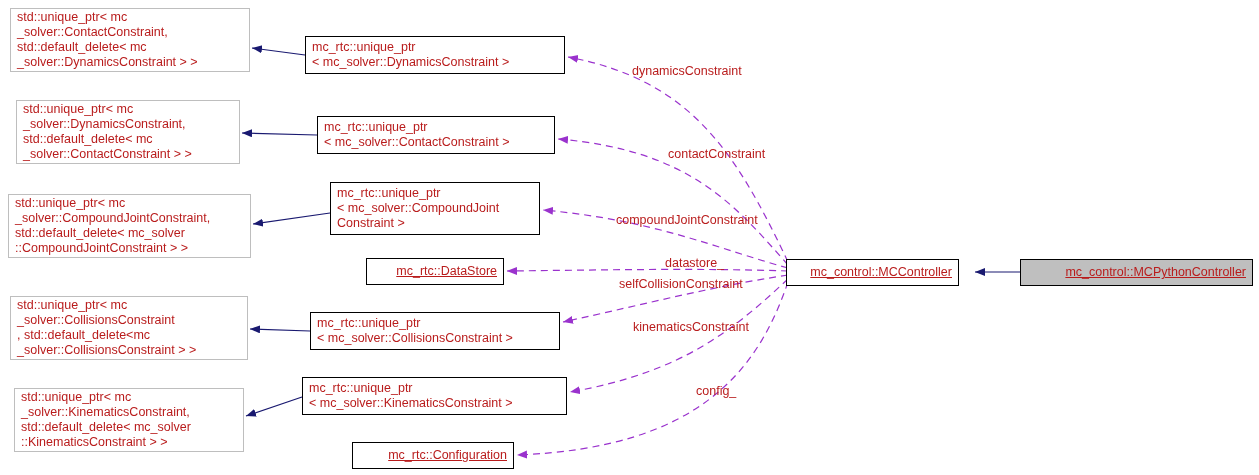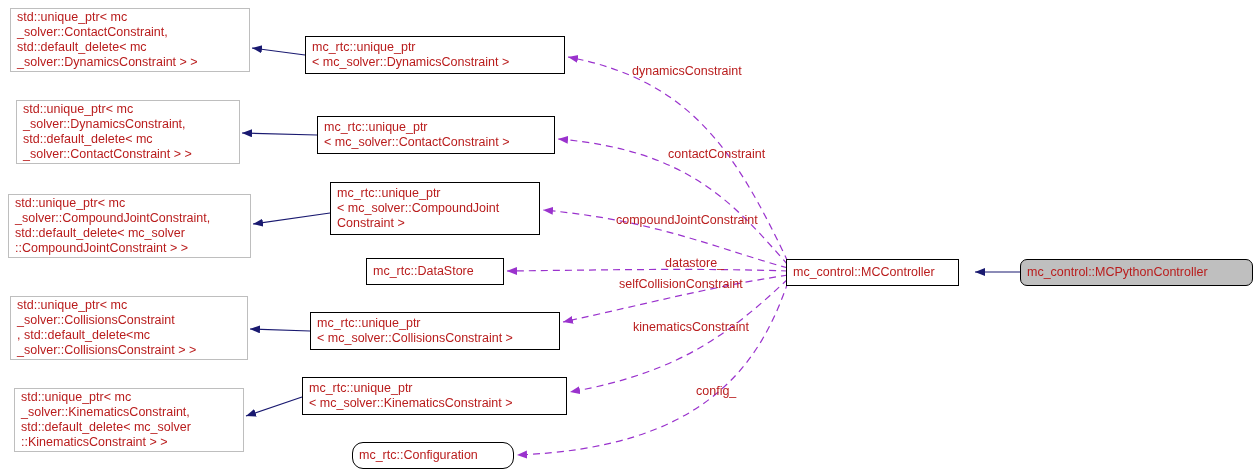--- a/index.html
+++ b/index.html
@@ -24,22 +24,22 @@
     flex-direction:column;
     justify-content:center;
     align-items:flex-start;
     padding:2px 6px;
     line-height:15px;
     white-space:nowrap;
     cursor:default;
   }
   .node.external{border-color:#bebebe;}
   .node.link{cursor:pointer;}
-  .node.selected{background:#bfbfbf;border-color:#000;border-radius:7px;}
-  .node.center-text{align-items:flex-start;text-align:center;}
+  .node.selected{background:#bfbfbf;border-color:#000;}
+  .node.center-text{align-items:flex-end;text-align:center;text-decoration:underline;}
   .edge-label{
     position:absolute;
     white-space:nowrap;
     line-height:14px;
     padding-left:20px;
   }
 </style>
 </head>
 <body>
 
@@ -129,21 +129,21 @@
   <div class="node link" style="left:310px;top:312px;width:250px;height:38px;">
     <div>mc_rtc::unique_ptr</div>
     <div>&lt; mc_solver::CollisionsConstraint &gt;</div>
   </div>
 
   <div class="node link" style="left:302px;top:377px;width:265px;height:38px;">
     <div>mc_rtc::unique_ptr</div>
     <div>&lt; mc_solver::KinematicsConstraint &gt;</div>
   </div>
 
-  <div class="node link center-text" style="left:352px;top:442px;width:162px;height:27px;border-radius:11px;">
+  <div class="node link center-text" style="left:352px;top:442px;width:162px;height:27px;">
     <div>mc_rtc::Configuration</div>
   </div>
 
   <div class="node link center-text" style="left:786px;top:259px;width:173px;height:27px;">
     <div>mc_control::MCController</div>
   </div>
 
   <div class="node selected center-text" style="left:1020px;top:259px;width:233px;height:27px;">
     <div>mc_control::MCPythonController</div>
   </div>

